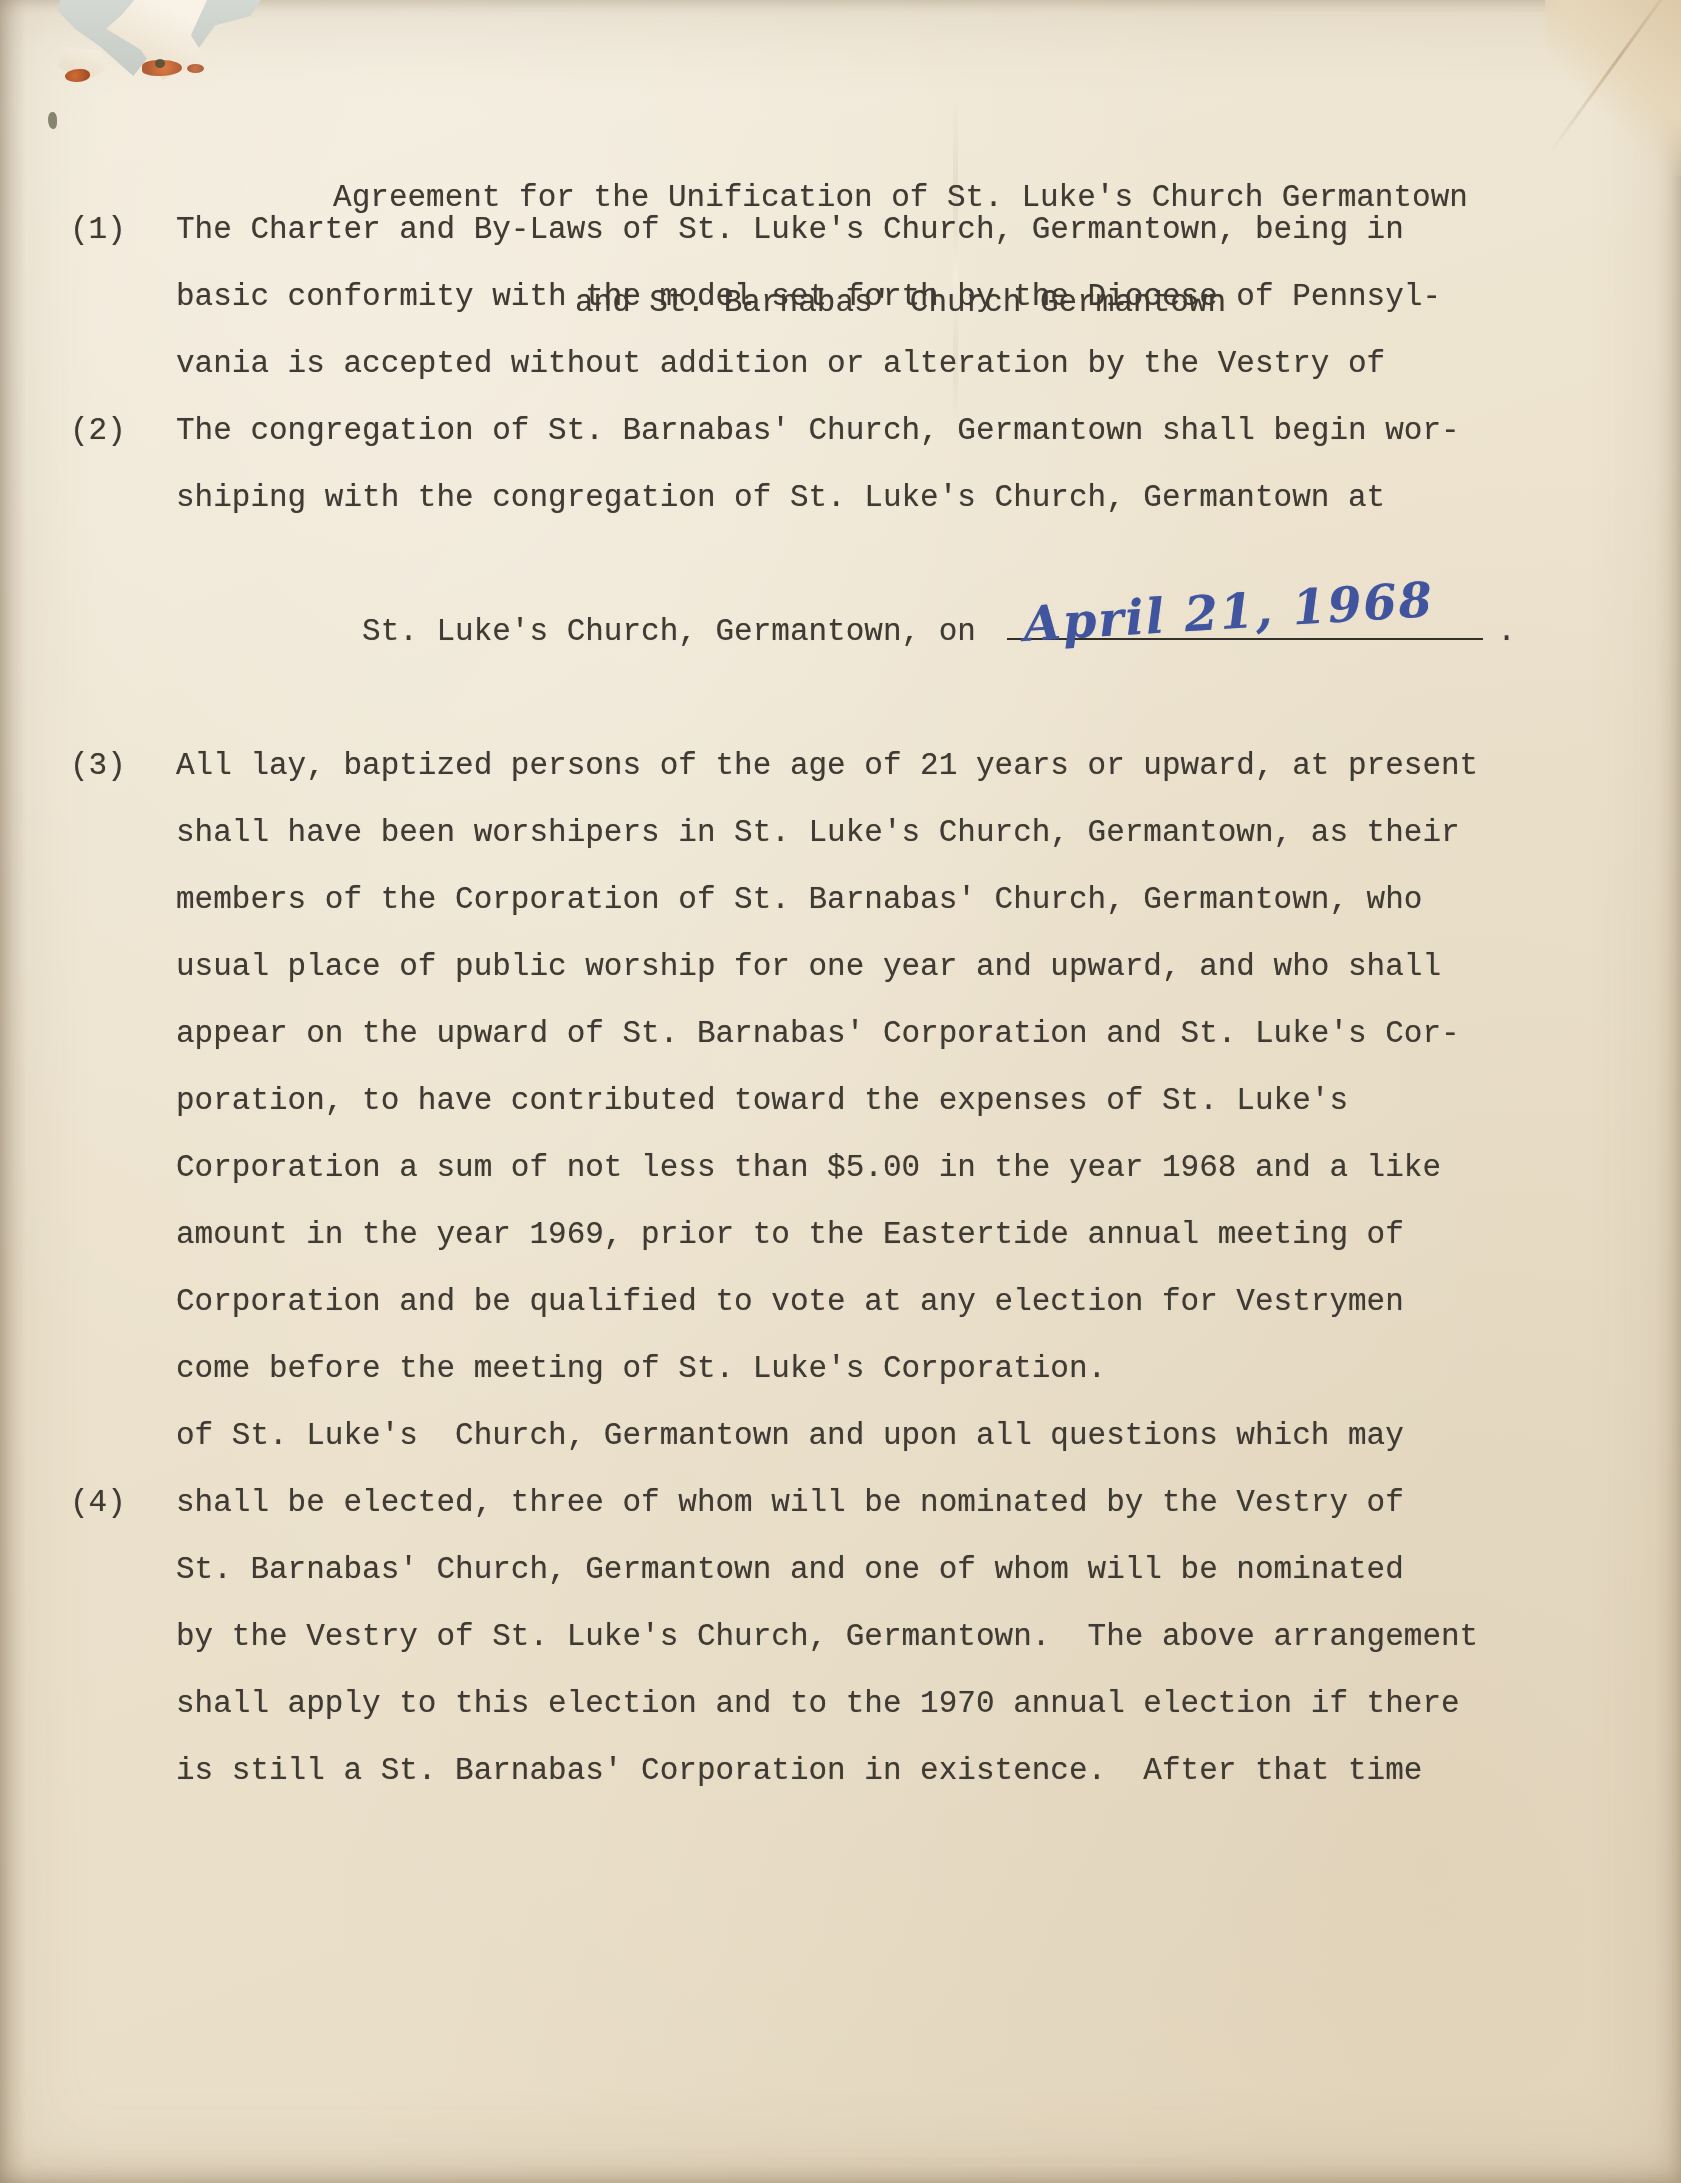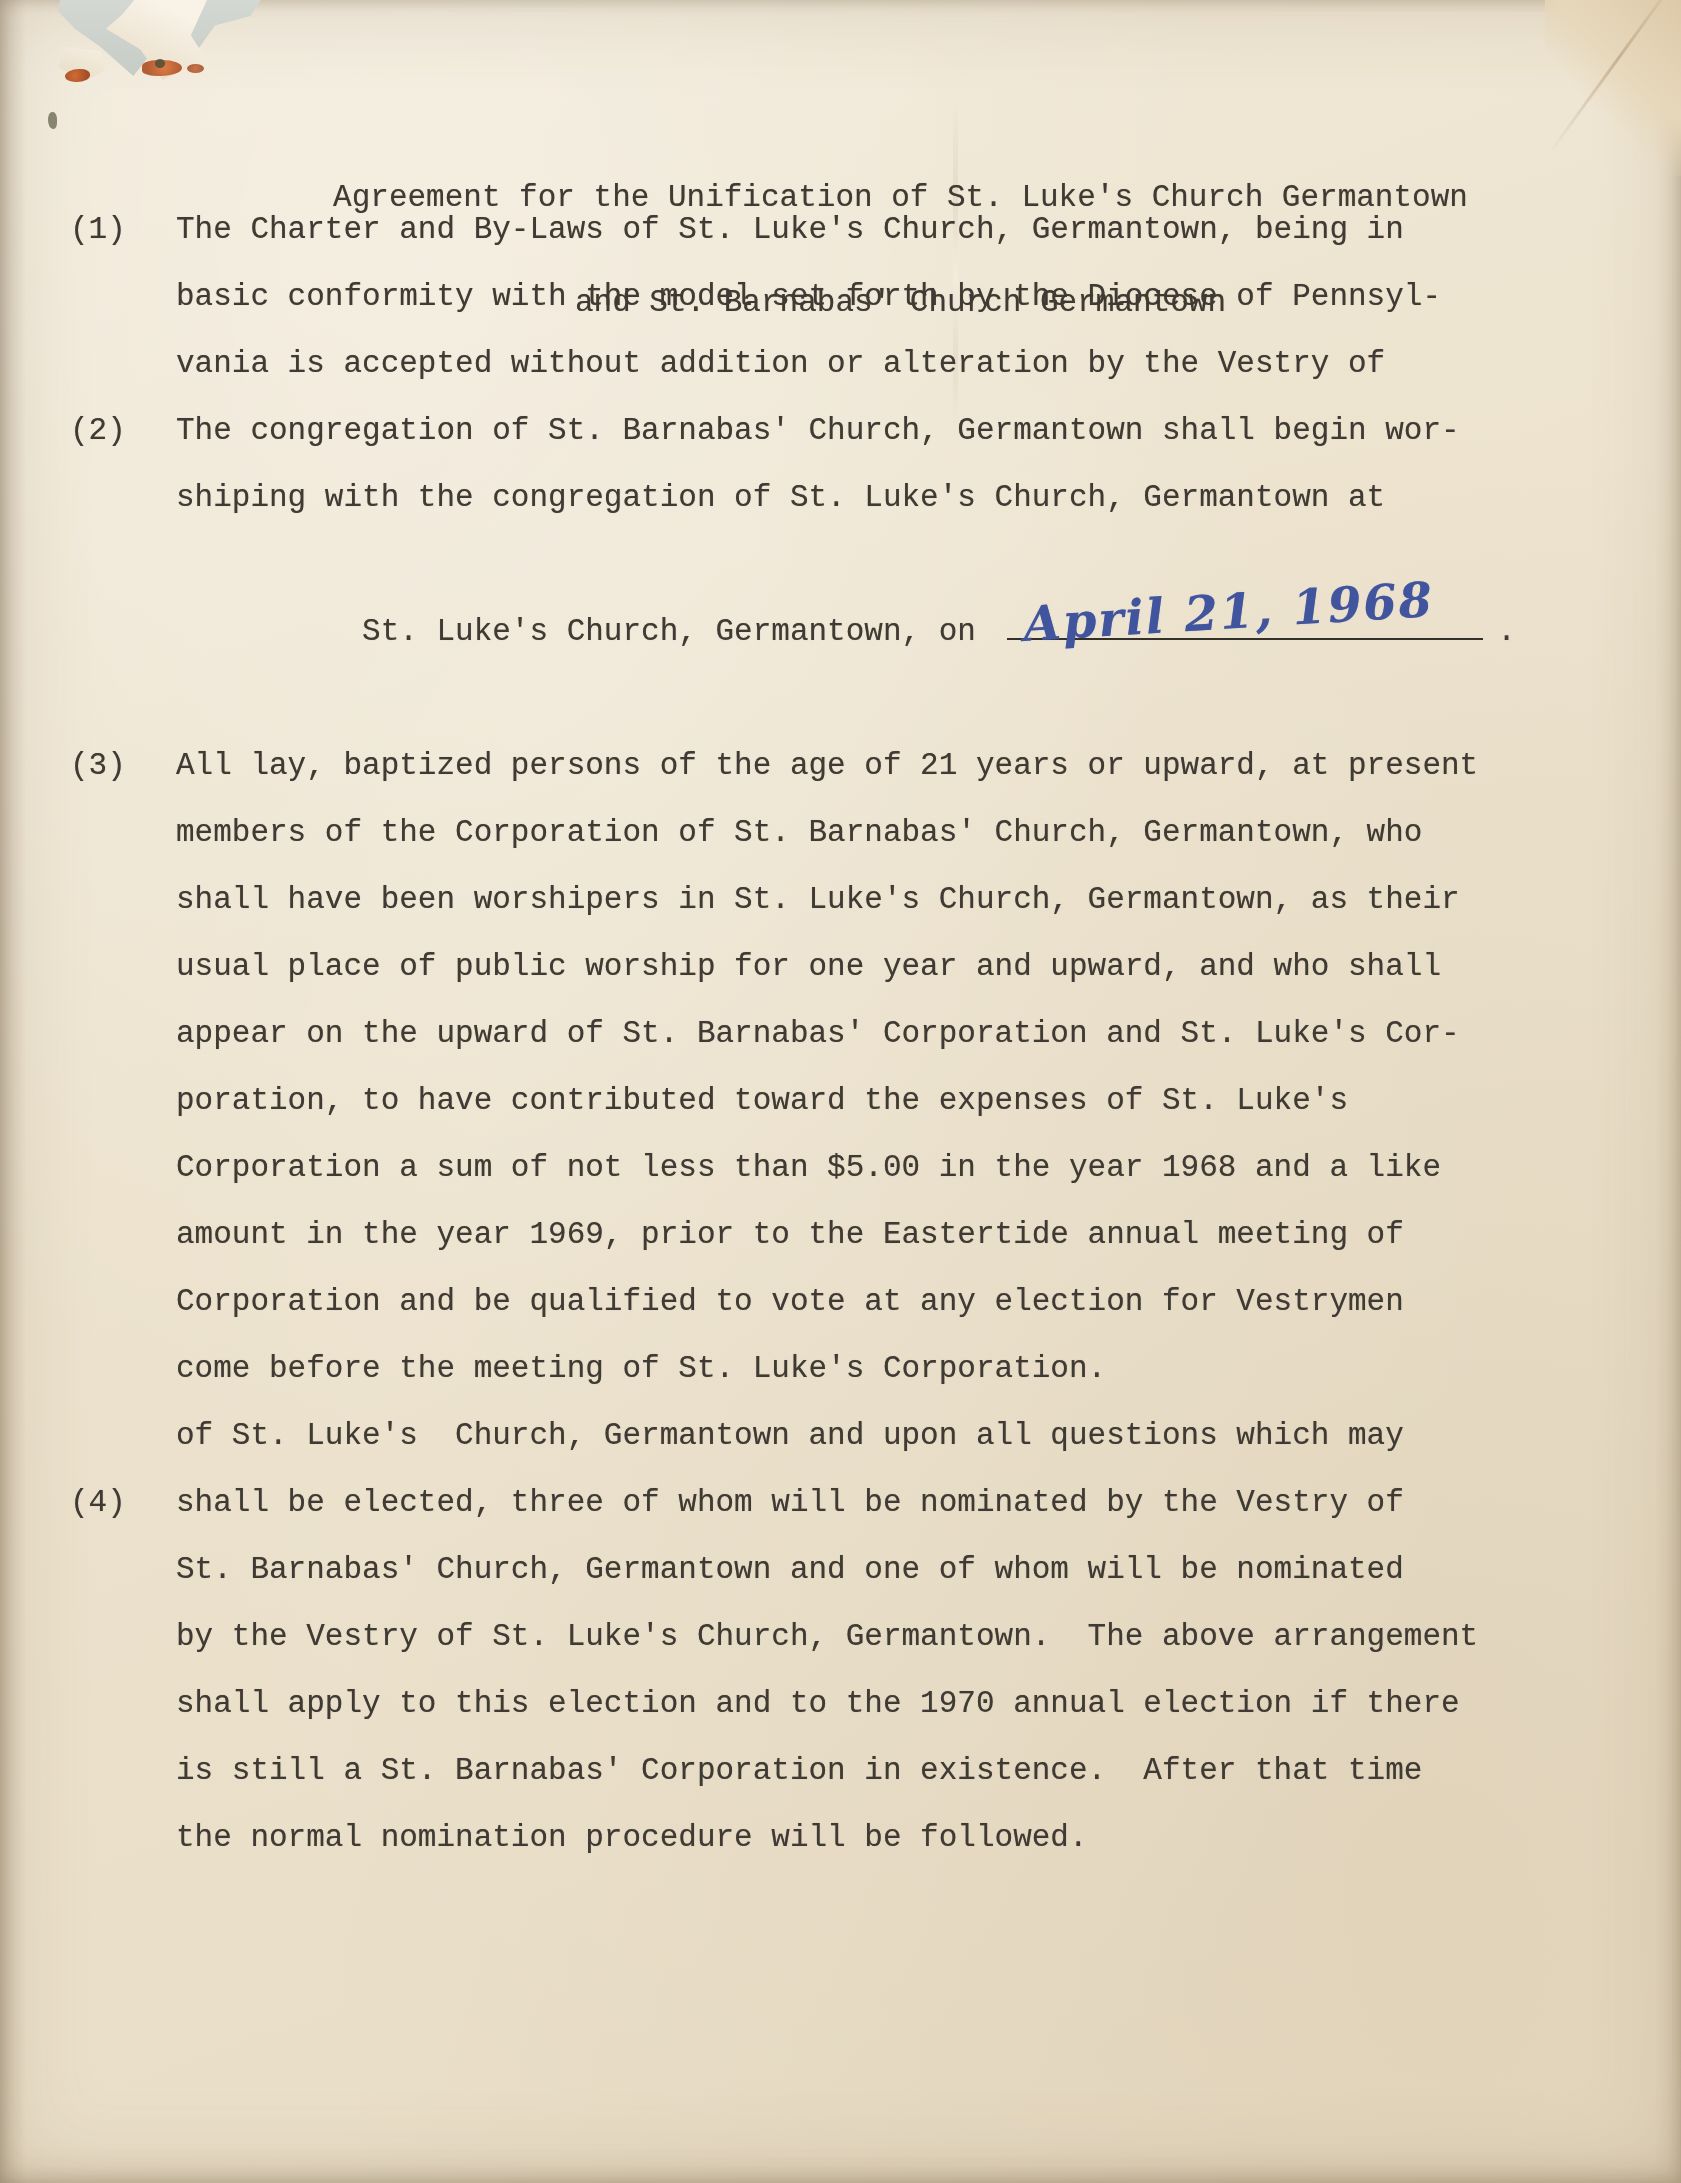--- a/index.html
+++ b/index.html
@@ -132,40 +132,39 @@
         <div class="line">
           <span>St. Luke's Church, Germantown, on</span><span class="blank"><span class="handwriting">April 21, 1968</span></span><span class="suffix">.</span>
         </div>
       </div>
     </div>
 
     <div class="item">
       <div class="num">(3)</div>
       <div class="lines">
         <div class="line">All lay, baptized persons of the age of 21 years or upward, at present</div>
+        <div class="line">shall have been worshipers in St. Luke's Church, Germantown, as their</div>
         <div class="line">members of the Corporation of St. Barnabas' Church, Germantown, who</div>
-        <div class="line">shall have been worshipers in St. Luke's Church, Germantown, as their</div>
         <div class="line">usual place of public worship for one year and upward, and who shall</div>
         <div class="line">appear on the upward of St. Barnabas' Corporation and St. Luke's Cor-</div>
         <div class="line">poration, to have contributed toward the expenses of St. Luke's</div>
         <div class="line">Corporation a sum of not less than $5.00 in the year 1968 and a like</div>
         <div class="line">amount in the year 1969, prior to the Eastertide annual meeting of</div>
         <div class="line">Corporation and be qualified to vote at any election for Vestrymen</div>
         <div class="line">come before the meeting of St. Luke's Corporation.</div>
         <div class="line">of St. Luke's  Church, Germantown and upon all questions which may</div>
       </div>
     </div>
 
     <div class="item">
       <div class="num">(4)</div>
       <div class="lines">
         <div class="line">shall be elected, three of whom will be nominated by the Vestry of</div>
         <div class="line">St. Barnabas' Church, Germantown and one of whom will be nominated</div>
         <div class="line">by the Vestry of St. Luke's Church, Germantown.  The above arrangement</div>
         <div class="line">shall apply to this election and to the 1970 annual election if there</div>
         <div class="line">is still a St. Barnabas' Corporation in existence.  After that time</div>
-        <div class="line">the normal nomination procedure will be followed.</div>
       </div>
     </div>
 
   </div>
 </div>
 
 
 </body></html>

